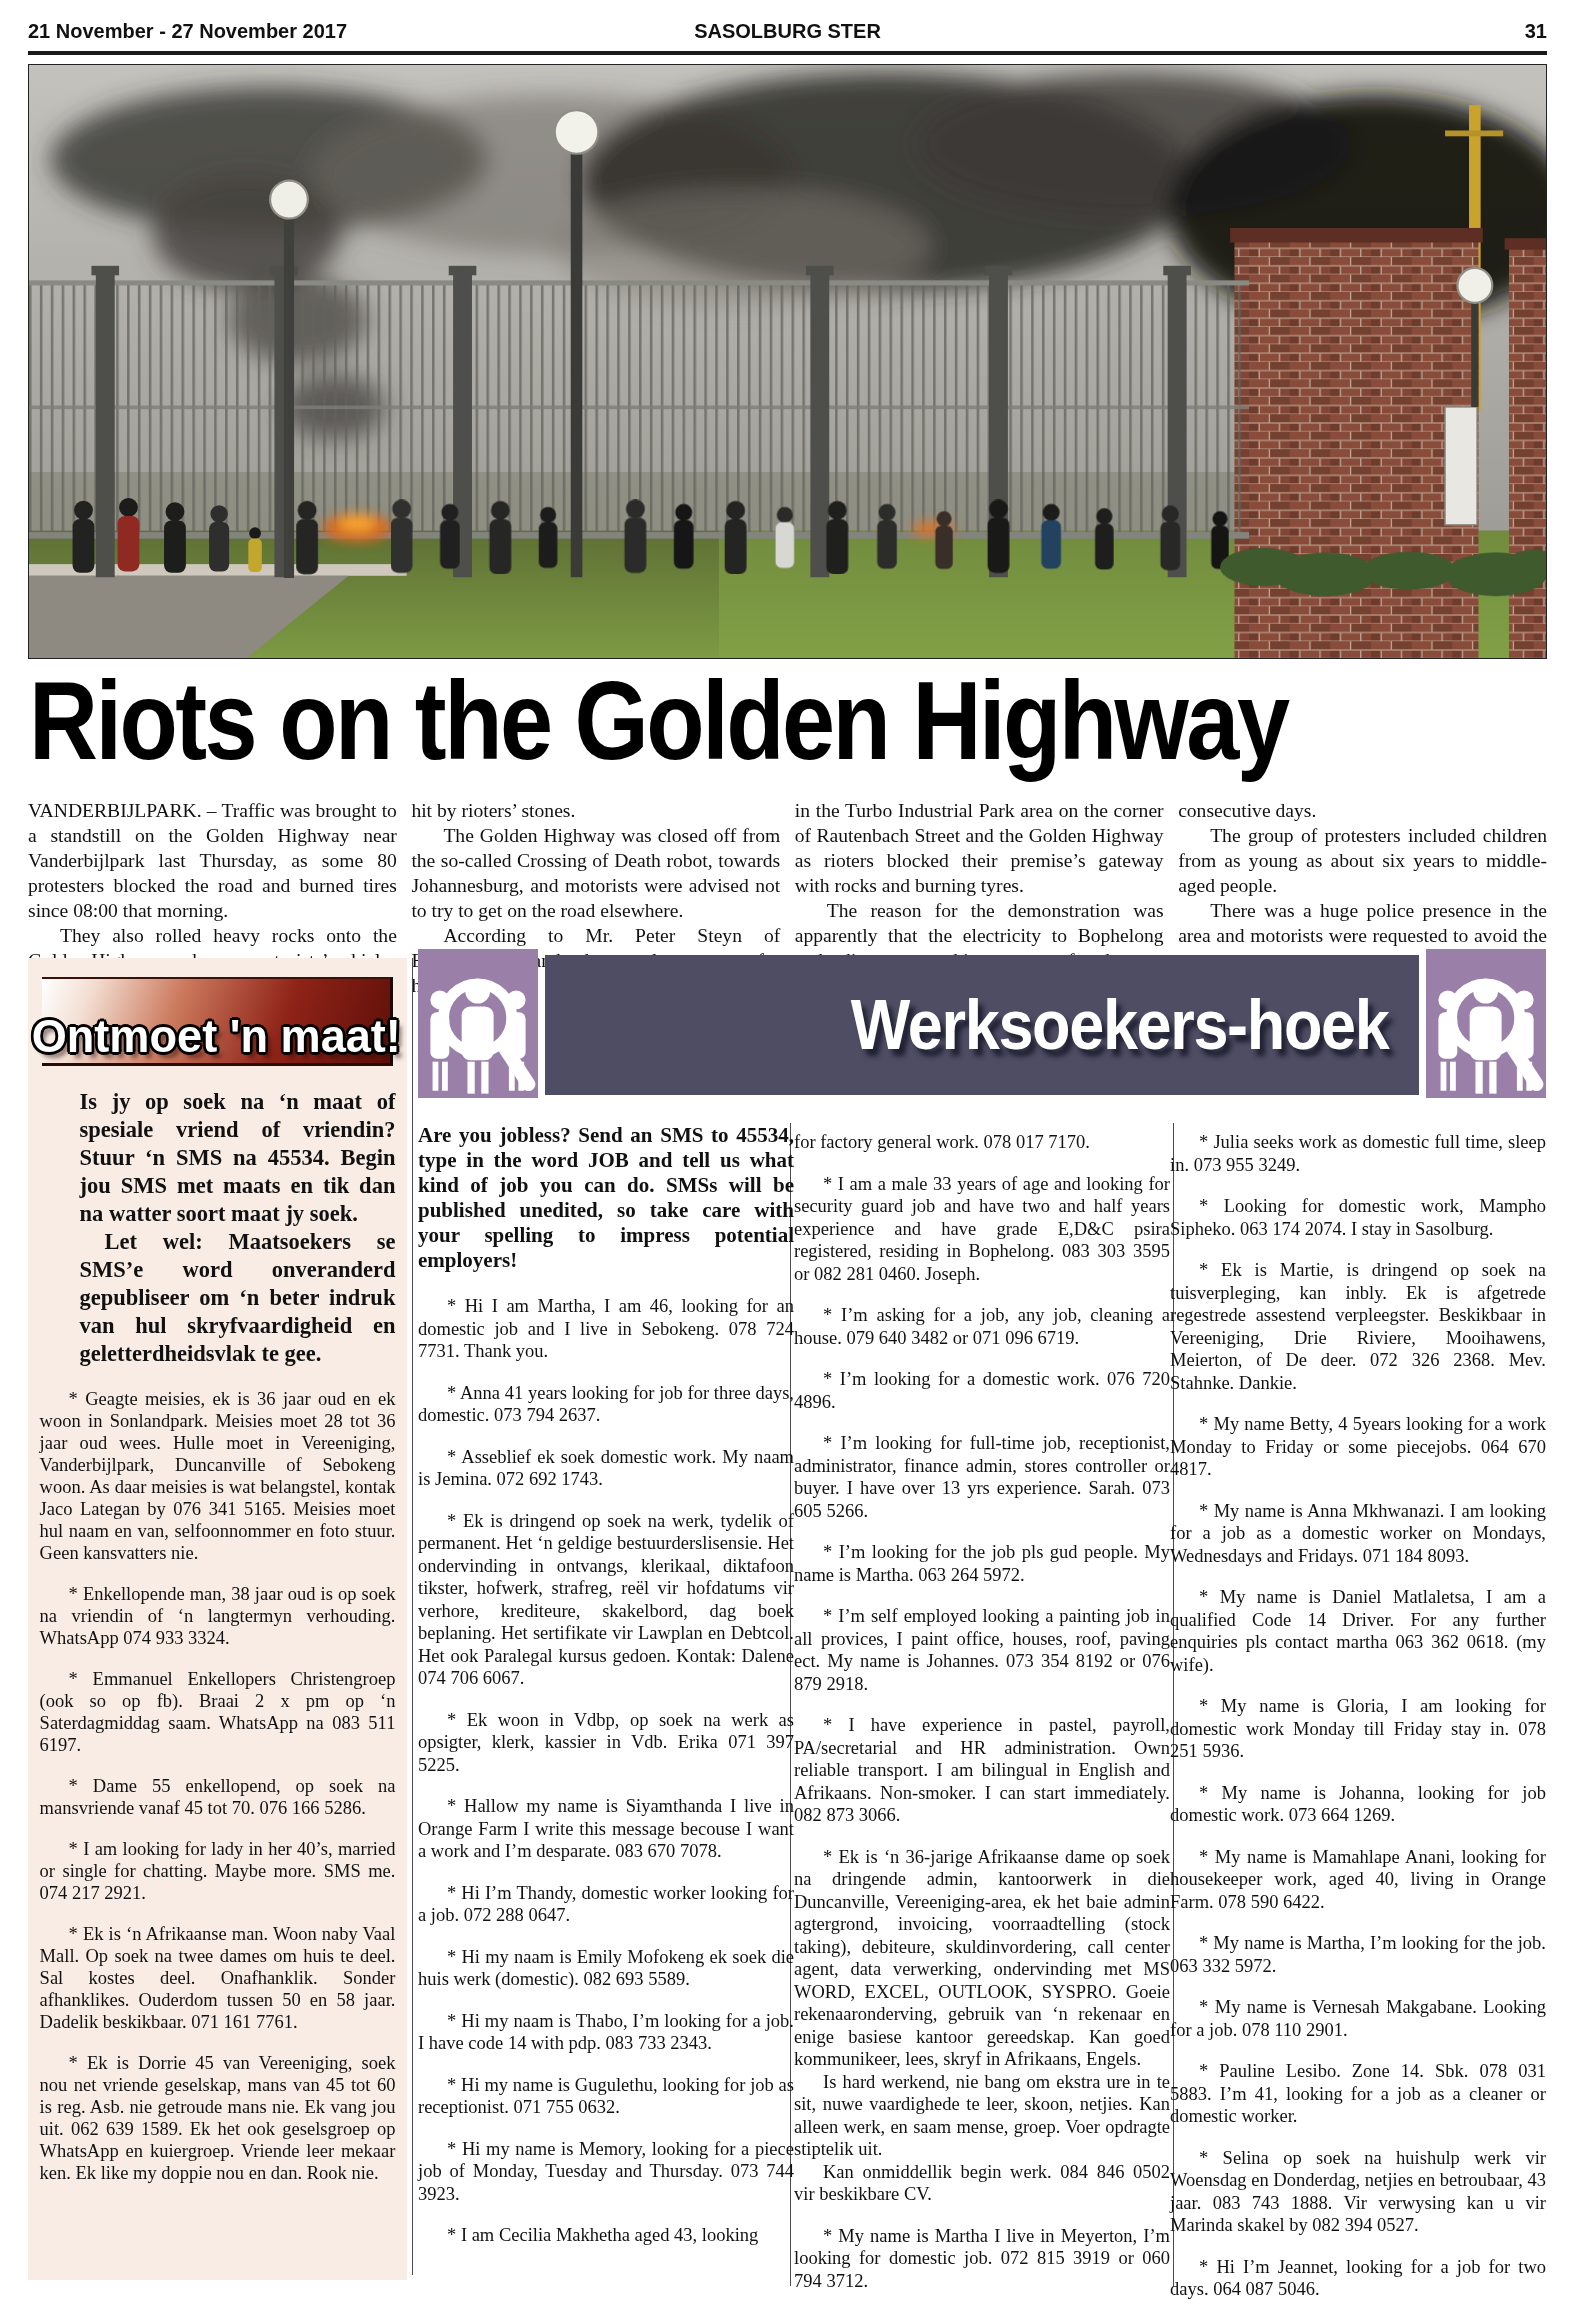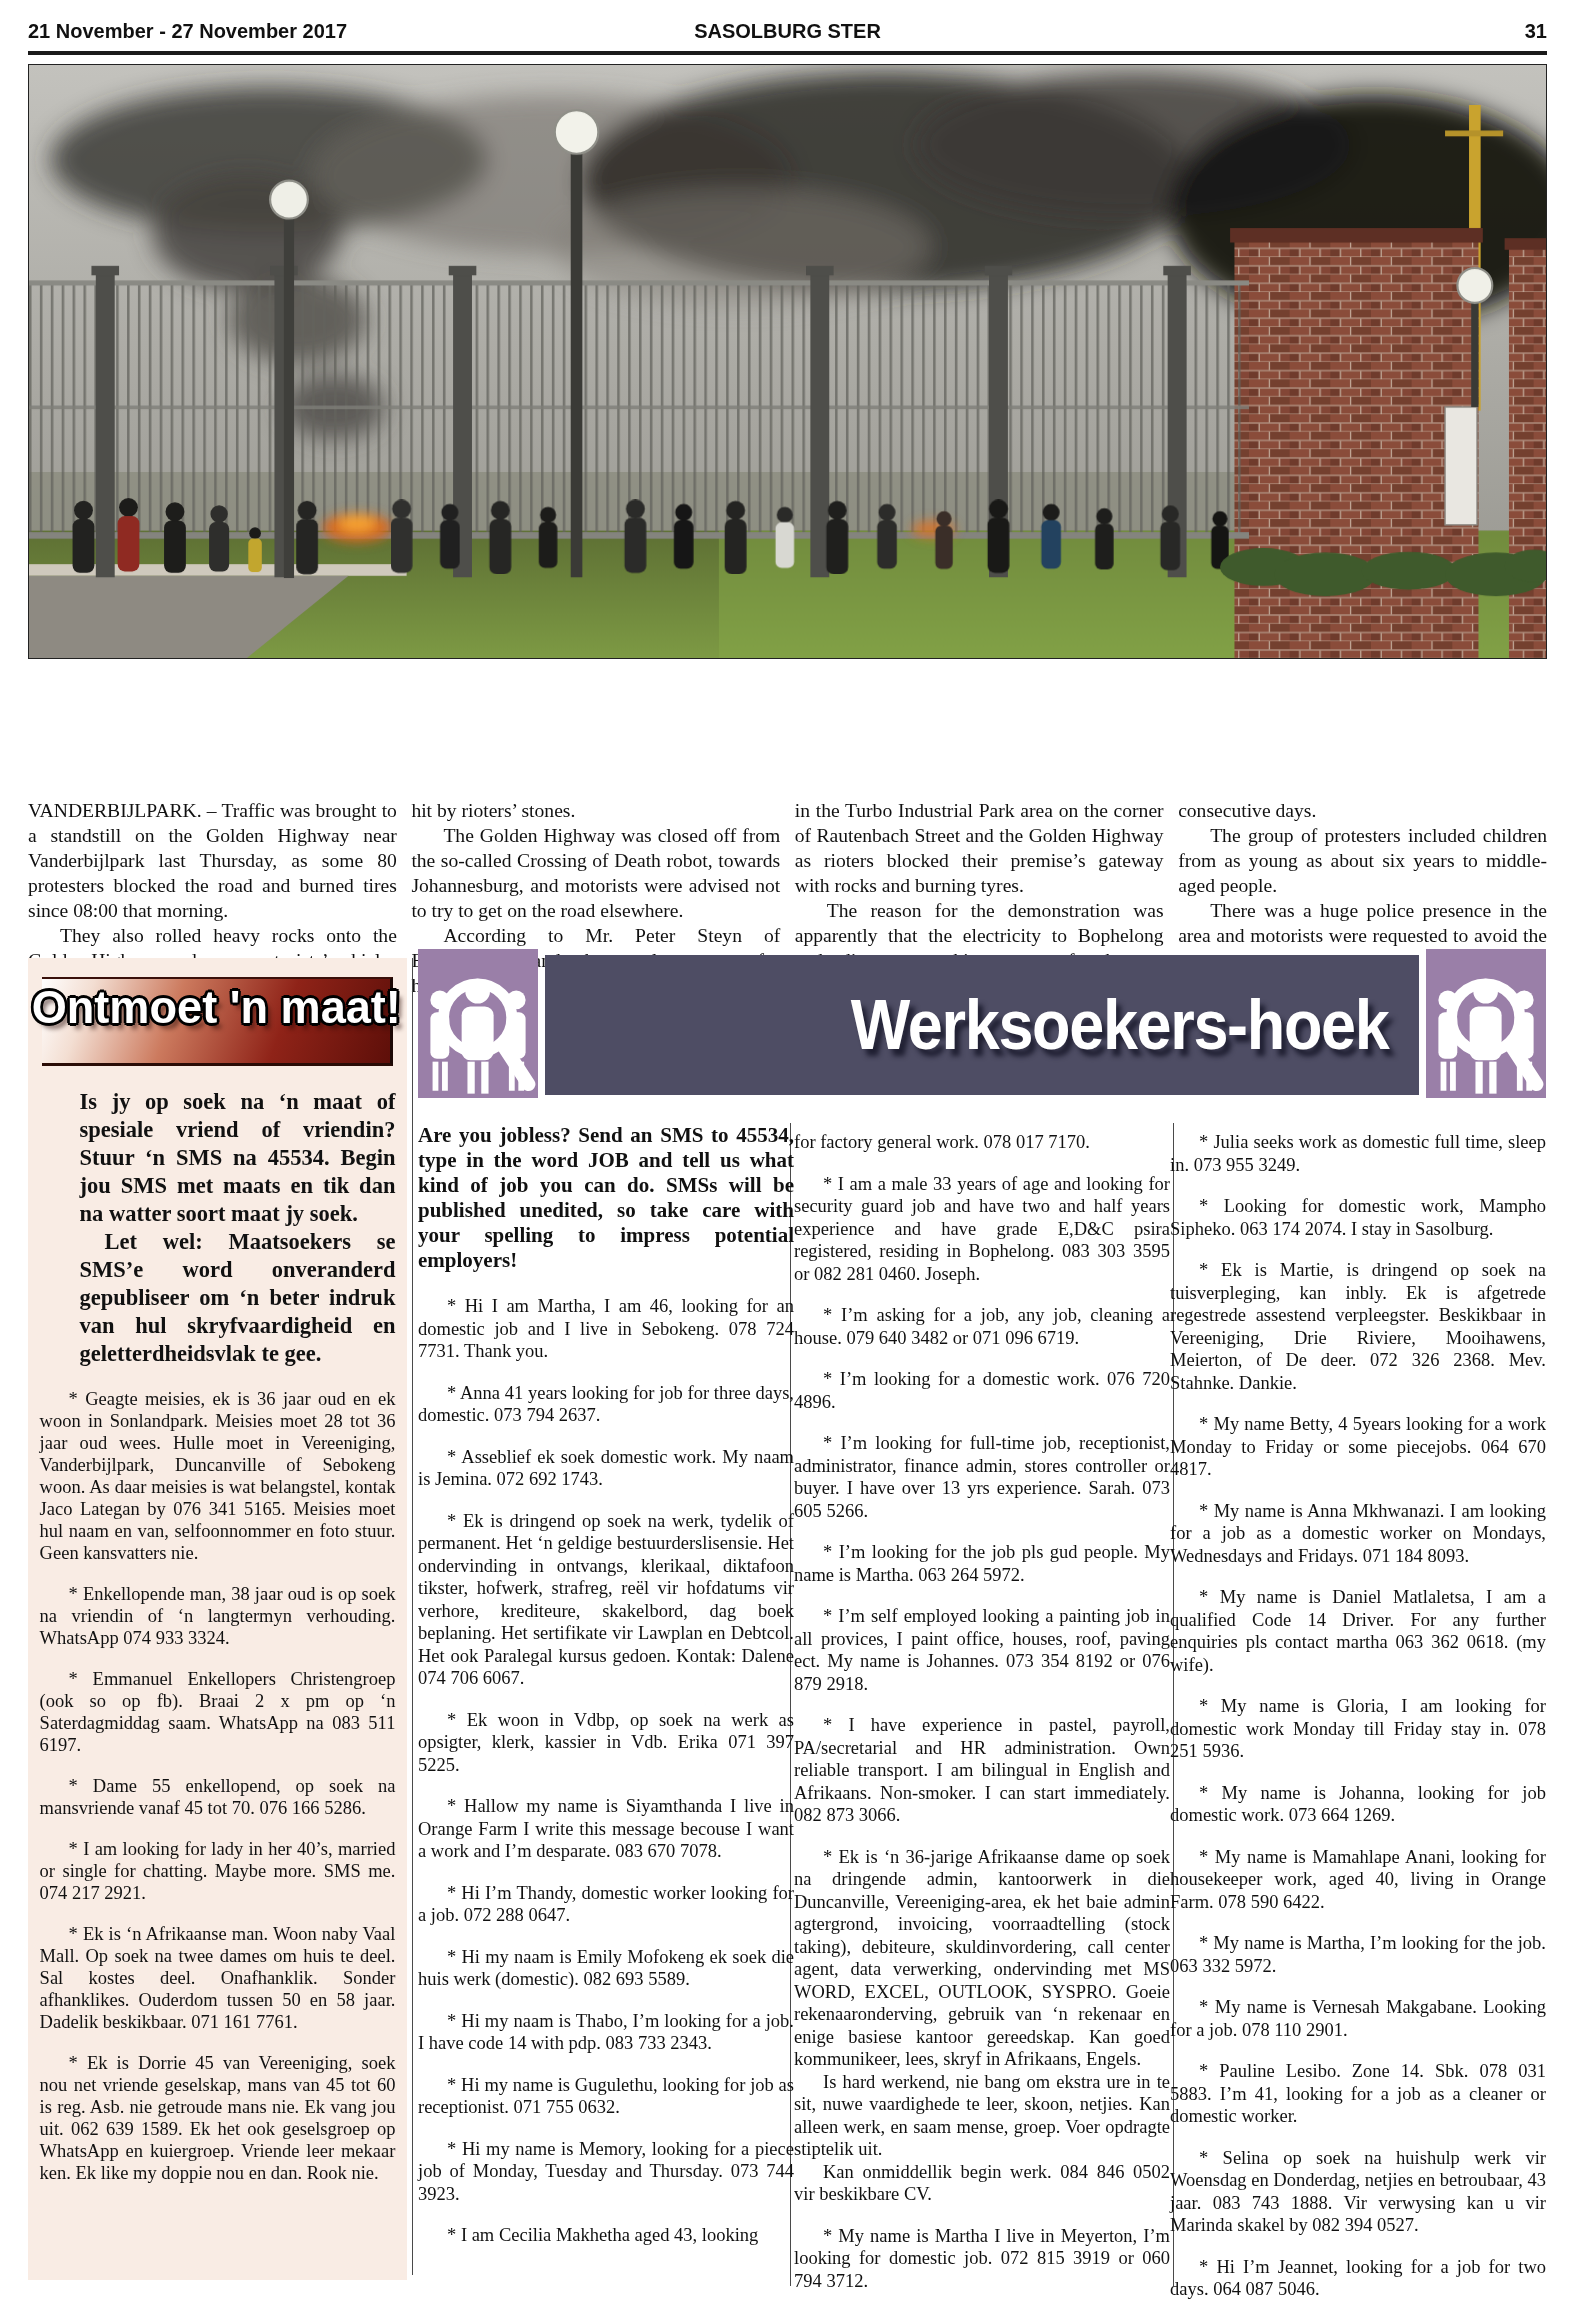--- a/index.html
+++ b/index.html
@@ -26,21 +26,21 @@
            font-size:19.6px;line-height:25px;}
   .article .col{flex:1;text-align:justify;}
   .para{margin:0;text-indent:32px;text-align:justify;}
   .para.noind{text-indent:0;}
   .credit{margin:0;text-indent:44px;font-weight:bold;}
   
   .vrule{position:absolute;width:0.7px;background:#4a4a4a;}
   
   .maat{position:absolute;left:28px;top:958px;width:379px;height:1322px;
         background:var(--maat-bg,#f9ece4);box-sizing:border-box;padding:8.7px 11.6px 0 11.6px;}
-  .maat-banner{height:84px;margin:10.2px 2.9px 22px 2.9px;display:flex;align-items:flex-start;justify-content:center;
+  .maat-banner{height:84px;margin:10.2px 2.9px 22px 2.9px;display:flex;align-items:flex-end;justify-content:center;
         background:linear-gradient(110deg,#ffffff 0%,#f3ded2 14%,#cc7a5e 38%,var(--maat-banner-red,#8f2318) 68%,#5e0f09 100%);
         border-top:2.2px solid #3a100a;border-right:3.6px solid #1c0805;border-bottom:3.6px solid #2a0c06;}
   .maat-banner span{font-family:"Liberation Sans",sans-serif;font-weight:bold;font-size:47px;
         color:#fff;letter-spacing:0px;transform:scaleX(.96);white-space:nowrap;
         text-shadow:-2.2px -2.2px 0 #000,2.2px -2.2px 0 #000,-2.2px 2.2px 0 #000,2.2px 2.2px 0 #000,
                     -2.9px 0 0 #000,2.9px 0 0 #000,0 -2.9px 0 #000,0 2.9px 0 #000,5.1px 5.8px 4.4px rgba(40,10,5,.5);}
   .maat-intro{font-weight:bold;font-size:22.5px;line-height:28px;}
   .maat-intro .para{text-indent:25px;margin-left:40px;}
   .maat-intro .para.noind{text-indent:0;}
   .ads .ad{margin-top:19px;}
@@ -263,20 +263,23 @@
       <g fill="#3f5a2c">
         <ellipse cx="1700" cy="690" rx="60" ry="26"></ellipse>
           <ellipse cx="1785" cy="700" rx="70" ry="30"></ellipse>
         <ellipse cx="1900" cy="695" rx="65" ry="26"></ellipse>
           <ellipse cx="2020" cy="700" rx="70" ry="30"></ellipse>
         <ellipse cx="2072" cy="688" rx="40" ry="22"></ellipse>
       </g>
     </svg>
   </div>
 
+  <div class="headline">
+    <span>Riots on the Golden Highway</span>
+  </div>
 
   <div class="article">
     <div class="col">
         <p class="para noind">VANDERBIJLPARK. – Traffic was brought to a standstill on the Golden Highway near Vanderbijlpark last Thursday, as some 80 protesters blocked the road and burned tires since 08:00 that morning.</p>
         <p class="para">They also rolled heavy rocks onto the Golden Highway and some motorists’ vehicles were</p>
       </div>
     <div class="col">
         <p class="para noind">hit by rioters’ stones.</p>
         <p class="para">The Golden Highway was closed off from the so-called Crossing of Death robot, towards Johannesburg, and motorists were advised not to try to get on the road elsewhere.</p>
         <p class="para">According to Mr. Peter Steyn of Econoflex, he and other employees were for hours trapped</p>

